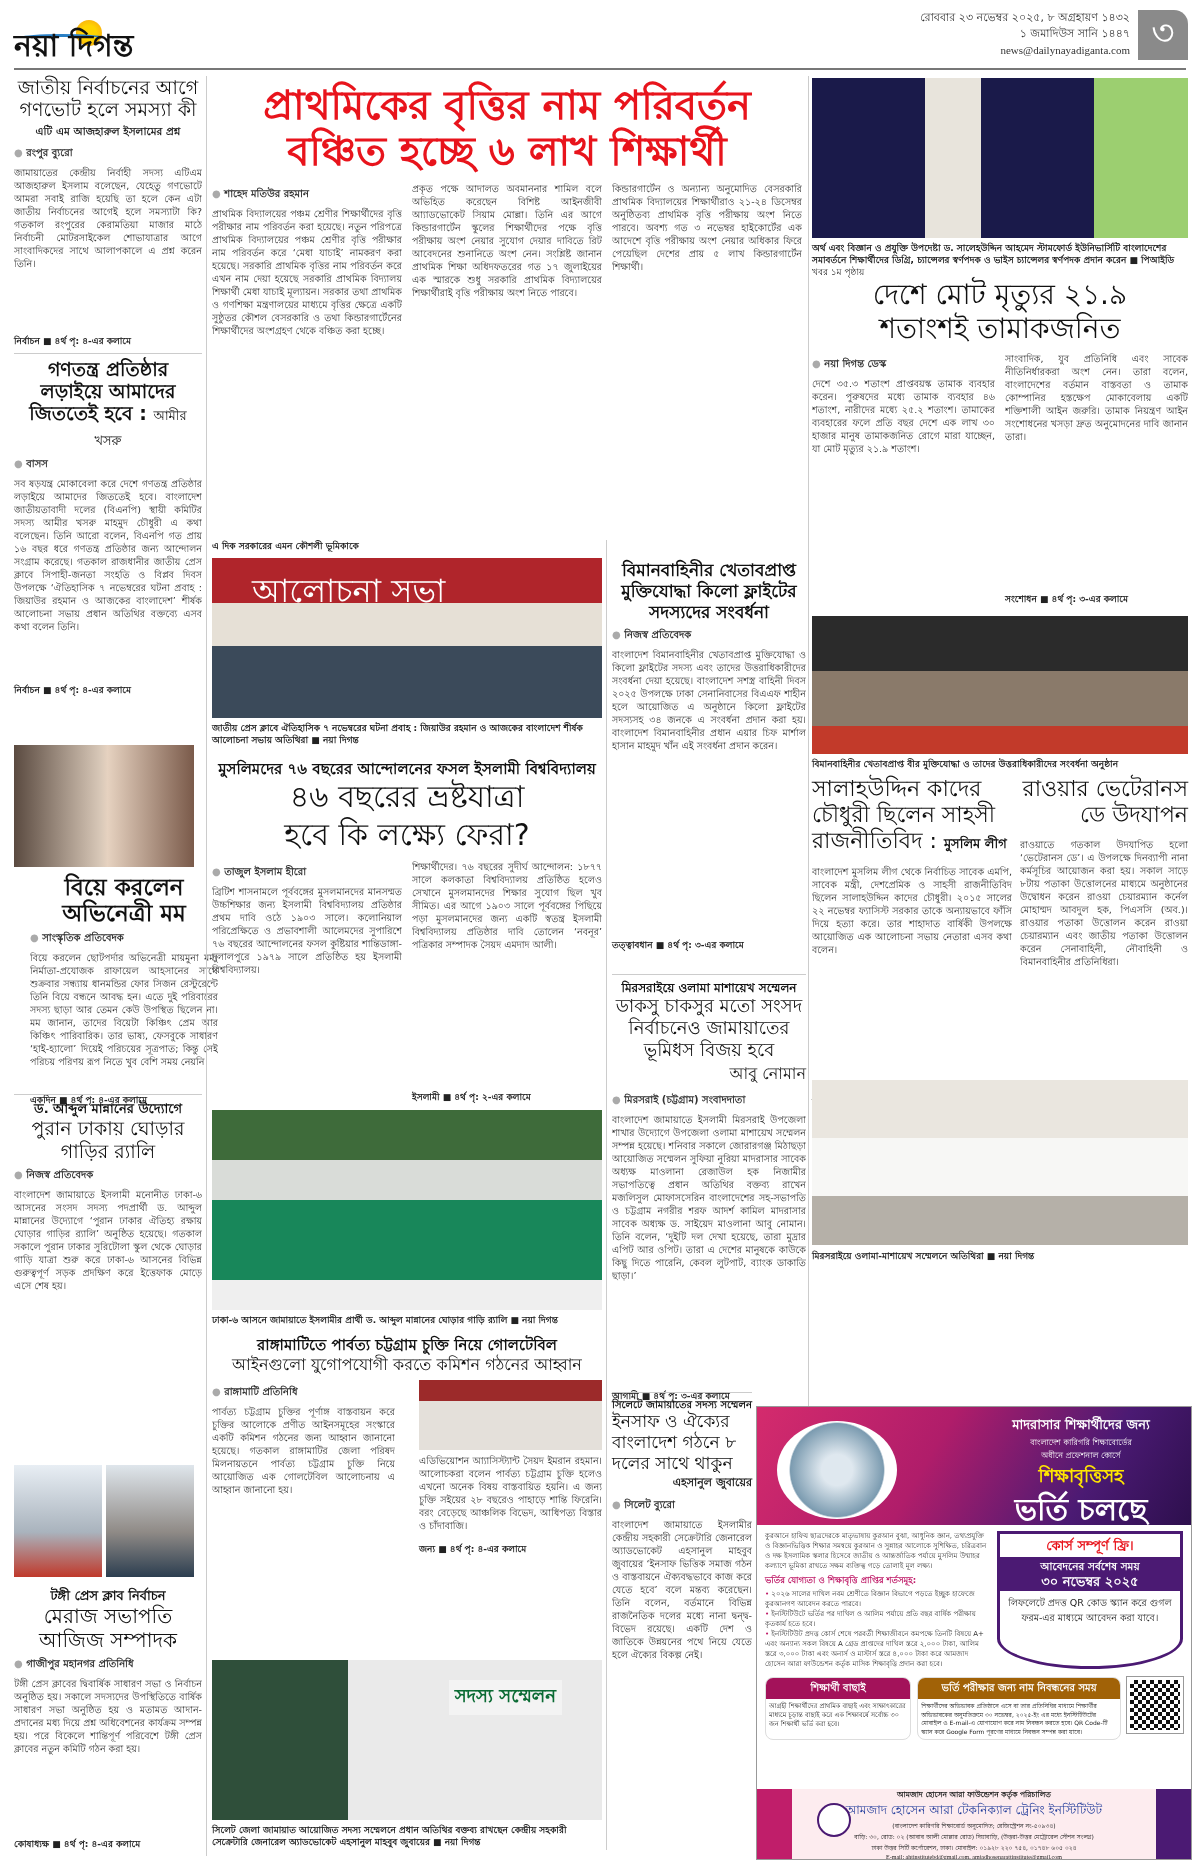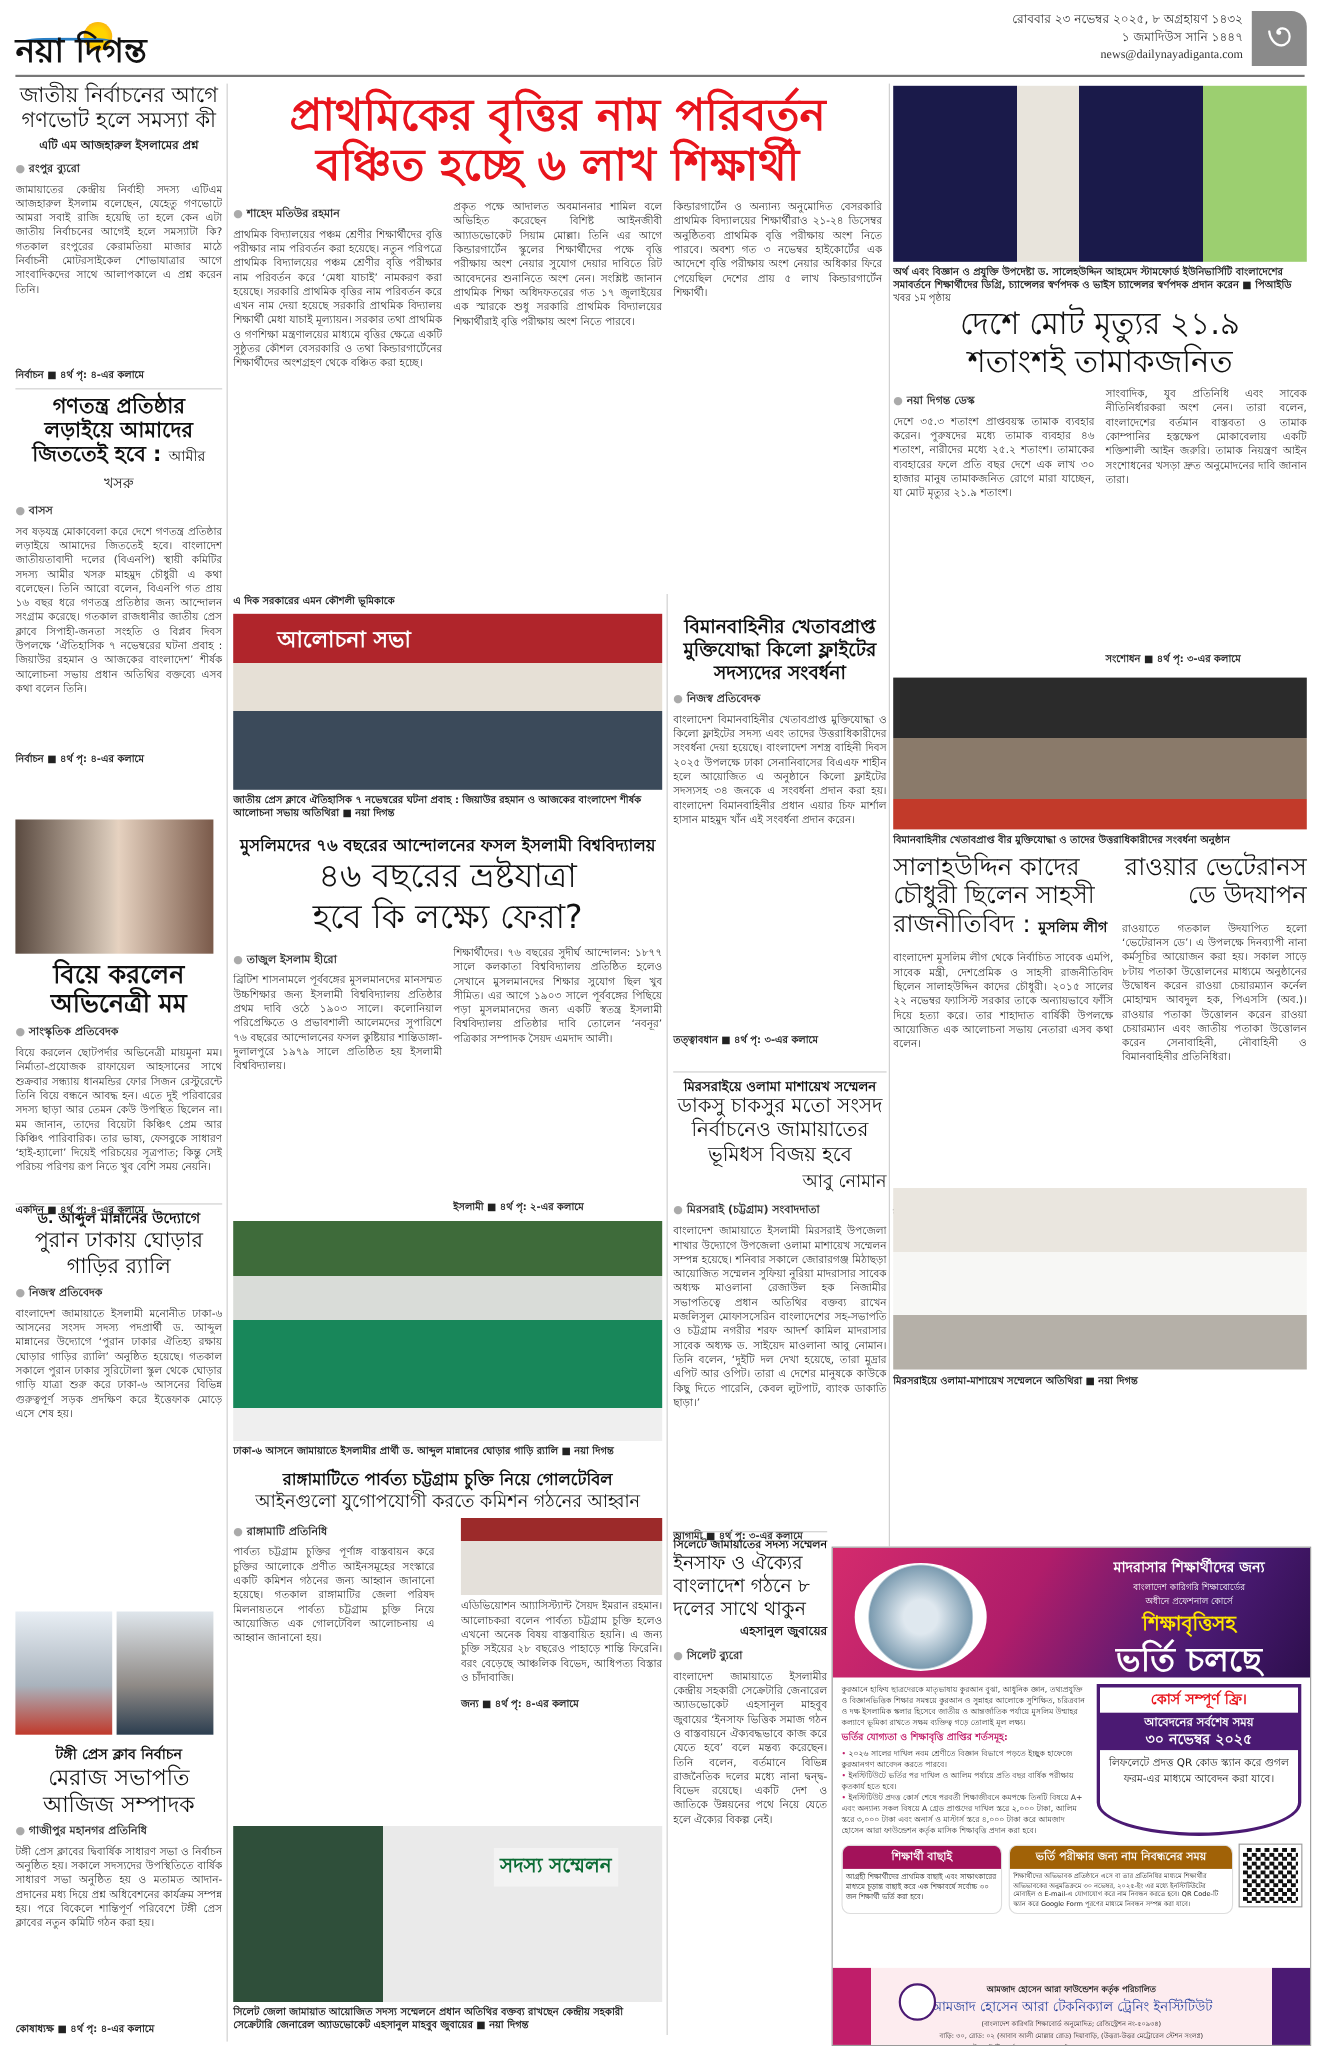--- a/index.html
+++ b/index.html
@@ -52,21 +52,21 @@
       <span>গণতন্ত্র প্রতিষ্ঠার লড়াইয়ে আমাদের জিততেই হবে :</span>
       <span style="font-size:13px;font-weight:normal">আমীর খসরু</span>
     </div>
     <div class="byline">বাসস</div>
     <div class="body-txt" style="height:206px">সব ষড়যন্ত্র মোকাবেলা করে দেশে গণতন্ত্র প্রতিষ্ঠার লড়াইয়ে আমাদের জিততেই হবে। বাংলাদেশ জাতীয়তাবাদী দলের (বিএনপি) স্থায়ী কমিটির সদস্য আমীর খসরু মাহমুদ চৌধুরী এ কথা বলেছেন। তিনি আরো বলেন, বিএনপি গত প্রায় ১৬ বছর ধরে গণতন্ত্র প্রতিষ্ঠার জন্য আন্দোলন সংগ্রাম করেছে। গতকাল রাজধানীর জাতীয় প্রেস ক্লাবে সিপাহী-জনতা সংহতি ও বিপ্লব দিবস উপলক্ষে ‘ঐতিহাসিক ৭ নভেম্বরের ঘটনা প্রবাহ : জিয়াউর রহমান ও আজকের বাংলাদেশ’ শীর্ষক আলোচনা সভায় প্রধান অতিথির বক্তব্যে এসব কথা বলেন তিনি।</div>
     <div class="jump">নির্বাচন ■ ৪র্থ পৃ: ৪-এর কলামে</div>
   </div>
 </div>
 
 <div class="abs img" style="left:14px;top:745px;width:180px;height:122px;background:linear-gradient(90deg,#5a4a40 0%,#d8c8b8 48%,#e6d2c0 52%,#7a5a4a 100%)"></div>
-<div class="abs" style="left:14px;top:874px;width:188px">
+<div class="abs" style="left:30px;top:874px;width:188px">
   <div class="hl" style="font-size:23px;line-height:26px;font-weight:bold">বিয়ে করলেন অভিনেত্রী মম</div>
   <div class="byline">সাংস্কৃতিক প্রতিবেদক</div>
   <div class="body-txt" style="height:142px">বিয়ে করলেন ছোটপর্দার অভিনেত্রী মায়মুনা মম। নির্মাতা-প্রযোজক রাফায়েল আহসানের সাথে শুক্রবার সন্ধ্যায় ধানমন্ডির ফোর সিজন রেস্টুরেন্টে তিনি বিয়ে বন্ধনে আবদ্ধ হন। এতে দুই পরিবারের সদস্য ছাড়া আর তেমন কেউ উপস্থিত ছিলেন না। মম জানান, তাদের বিয়েটা কিঞ্চিৎ প্রেম আর কিঞ্চিৎ পারিবারিক। তার ভাষ্য, ফেসবুকে সাধারণ ‘হাই-হ্যালো’ দিয়েই পরিচয়ের সূত্রপাত; কিন্তু সেই পরিচয় পরিণয় রূপ নিতে খুব বেশি সময় নেয়নি।</div>
   <div class="jump">একদিন ■ ৪র্থ পৃ: ৪-এর কলামে</div>
 </div>
 <div class="abs" style="left:14px;top:1094px;width:188px;border-top:1px solid #ccc;padding-top:6px">
   <div class="hl" style="font-size:13px;font-weight:bold">ড. আব্দুল মান্নানের উদ্যোগে</div>
   <div class="hl" style="font-size:19px;line-height:23px">পুরান ঢাকায় ঘোড়ার গাড়ির র‍্যালি</div>
   <div class="byline">নিজস্ব প্রতিবেদক</div>
   <div class="body-txt" style="height:246px">বাংলাদেশ জামায়াতে ইসলামী মনোনীত ঢাকা-৬ আসনের সংসদ সদস্য পদপ্রার্থী ড. আব্দুল মান্নানের উদ্যোগে ‘পুরান ঢাকার ঐতিহ্য রক্ষায় ঘোড়ার গাড়ির র‍্যালি’ অনুষ্ঠিত হয়েছে। গতকাল সকালে পুরান ঢাকার সুরিটোলা স্কুল থেকে ঘোড়ার গাড়ি যাত্রা শুরু করে ঢাকা-৬ আসনের বিভিন্ন গুরুত্বপূর্ণ সড়ক প্রদক্ষিণ করে ইত্তেফাক মোড়ে এসে শেষ হয়।</div>
@@ -95,21 +95,21 @@
         <div class="body-txt" style="height:350px">প্রকৃত পক্ষে আদালত অবমাননার শামিল বলে অভিহিত করেছেন বিশিষ্ট আইনজীবী আ্যাডভোকেট সিয়াম মোল্লা। তিনি এর আগে কিন্ডারগার্টেন স্কুলের শিক্ষার্থীদের পক্ষে বৃত্তি পরীক্ষায় অংশ নেয়ার সুযোগ দেয়ার দাবিতে রিট আবেদনের শুনানিতে অংশ নেন। সংশ্লিষ্ট জানান প্রাথমিক শিক্ষা অধিদফতরের গত ১৭ জুলাইয়ের এক স্মারকে শুধু সরকারি প্রাথমিক বিদ্যালয়ের শিক্ষার্থীরাই বৃত্তি পরীক্ষায় অংশ নিতে পারবে।</div>
       </div>
     <div style="flex:1">
         <div class="body-txt" style="height:350px">কিন্ডারগার্টেন ও অন্যান্য অনুমোদিত বেসরকারি প্রাথমিক বিদ্যালয়ের শিক্ষার্থীরাও ২১-২৪ ডিসেম্বর অনুষ্ঠিতব্য প্রাথমিক বৃত্তি পরীক্ষায় অংশ নিতে পারবে। অবশ্য গত ৩ নভেম্বর হাইকোর্টের এক আদেশে বৃত্তি পরীক্ষায় অংশ নেয়ার অধিকার ফিরে পেয়েছিল দেশের প্রায় ৫ লাখ কিন্ডারগার্টেন শিক্ষার্থী।</div>
       </div>
   </div>
   <div class="jump" style="margin-top:2px">এ দিক সরকারের এমন কৌশলী ভূমিকাকে</div>
 </div>
 
 <div class="abs img" style="left:212px;top:558px;width:390px;height:160px;background:linear-gradient(#b0252b 0 28%,#e6e0d6 28% 55%,#3b4a5a 55% 100%)">
-  <div style="color:#fff;font-size:20px;font-weight:bold;padding:8px 40px">আলোচনা সভা</div>
+  <div style="color:#fff;font-size:32px;font-weight:normal;padding:8px 40px">আলোচনা সভা</div>
 </div>
 <div class="abs caption" style="left:212px;top:722px;width:390px">জাতীয় প্রেস ক্লাবে ঐতিহাসিক ৭ নভেম্বরের ঘটনা প্রবাহ : জিয়াউর রহমান ও আজকের বাংলাদেশ শীর্ষক আলোচনা সভায় অতিথিরা ■ নয়া দিগন্ত</div>
 
 <div class="abs" style="left:212px;top:760px;width:390px">
   <div class="hl" style="font-size:15px;font-weight:bold">মুসলিমদের ৭৬ বছরের আন্দোলনের ফসল ইসলামী বিশ্ববিদ্যালয়</div>
   <div class="hl" style="font-size:30px;line-height:38px">৪৬ বছরের ভ্রষ্টযাত্রা</div>
   <div class="hl" style="font-size:30px;line-height:38px">হবে কি লক্ষ্যে ফেরা?</div>
   <div style="display:flex;gap:10px;margin-top:6px">
     <div style="flex:1">
       <div class="byline">তাজুল ইসলাম হীরো</div>
@@ -242,21 +242,21 @@
     <div style="flex:1;border-radius:8px;background:#fff;border:1px solid #ddd;overflow:hidden">
       <div style="background:#a3125a;color:#fff;font-size:10px;font-weight:bold;text-align:center;padding:2px">শিক্ষার্থী বাছাই</div>
       <div style="font-size:6.5px;line-height:9px;padding:3px">আগ্রহী শিক্ষার্থীদের প্রাথমিক বাছাই এবং সাক্ষাৎকারের মাধ্যমে চূড়ান্ত বাছাই করে এক শিক্ষাবর্ষে সর্বোচ্চ ৩০ জন শিক্ষার্থী ভর্তি করা হবে।</div>
     </div>
     <div style="flex:1.4;border-radius:8px;background:#fff;border:1px solid #ddd;overflow:hidden">
       <div style="background:#a16207;color:#fff;font-size:10px;font-weight:bold;text-align:center;padding:2px">ভর্তি পরীক্ষার জন্য নাম নিবন্ধনের সময়</div>
       <div style="font-size:6px;line-height:8.5px;padding:3px">শিক্ষার্থীদের অভিভাবক প্রতিষ্ঠানে এসে বা তার প্রতিনিধির মাধ্যমে শিক্ষার্থীর অভিভাবকের অনুমতিক্রমে ৩০ নভেম্বর, ২০২৫-ইং এর মধ্যে ইনস্টিটিউটের মোবাইল ও E-mail-এ যোগাযোগ করে নাম নিবন্ধন করতে হবে। QR Code-টি স্ক্যান করে Google Form পূরণের মাধ্যমে নিবন্ধন সম্পন্ন করা যাবে।</div>
     </div>
     <div style="width:56px;height:56px;background:repeating-conic-gradient(#111 0 25%,#fff 0 50%) 0 0/8px 8px;border:3px solid #fff;outline:1px solid #999"></div>
   </div>
-  <div style="position:absolute;left:0;right:0;bottom:0;height:70px;background:linear-gradient(90deg,#c01e6a 0 8%,#fdecef 8% 92%,#4b1a73 92%);text-align:center;padding-top:14px">
+  <div style="position:absolute;left:0;right:0;bottom:0;height:70px;background:linear-gradient(90deg,#c01e6a 0 8%,#fdecef 8% 92%,#4b1a73 92%);text-align:center;padding-top:0">
     <div style="font-size:7.5px;font-weight:bold">আমজাদ হোসেন আরা ফাউন্ডেশন কর্তৃক পরিচালিত</div>
     <div style="font-size:12px;font-weight:normal;color:#1f3a9a">আমজাদ হোসেন আরা টেকনিক্যাল ট্রেনিং ইনস্টিটিউট</div>
     <div style="font-size:6px">(বাংলাদেশ কারিগরি শিক্ষাবোর্ড অনুমোদিত; রেজিস্ট্রেশন নং-৫০৯৩৪)</div>
     <div style="font-size:6px">বাড়ি: ৩০, রোড: ০২ (আবাব আলী মোল্লার রোড) দিয়াবাড়ি, (উত্তরা-উত্তর মেট্রোরেল স্টেশন সংলগ্ন)</div>
     <div style="font-size:6px">ঢাকা উত্তর সিটি কর্পোরেশন, ঢাকা। মোবাইল: ০১৯২৮ ২২০ ৭৫৪, ০১৭৪৮ ৬০৫ ০২৪</div>
     <div style="font-size:6px;font-family:'Liberation Serif',serif">E-mail: ahtinstitutebd@gmail.com, amjadhosenarattinstitute@gmail.com</div>
     <div style="position:absolute;left:60px;top:14px;width:34px;height:34px;border-radius:50%;border:2px solid #4b1a73;background:#fff"></div>
   </div>
 </div>
 

